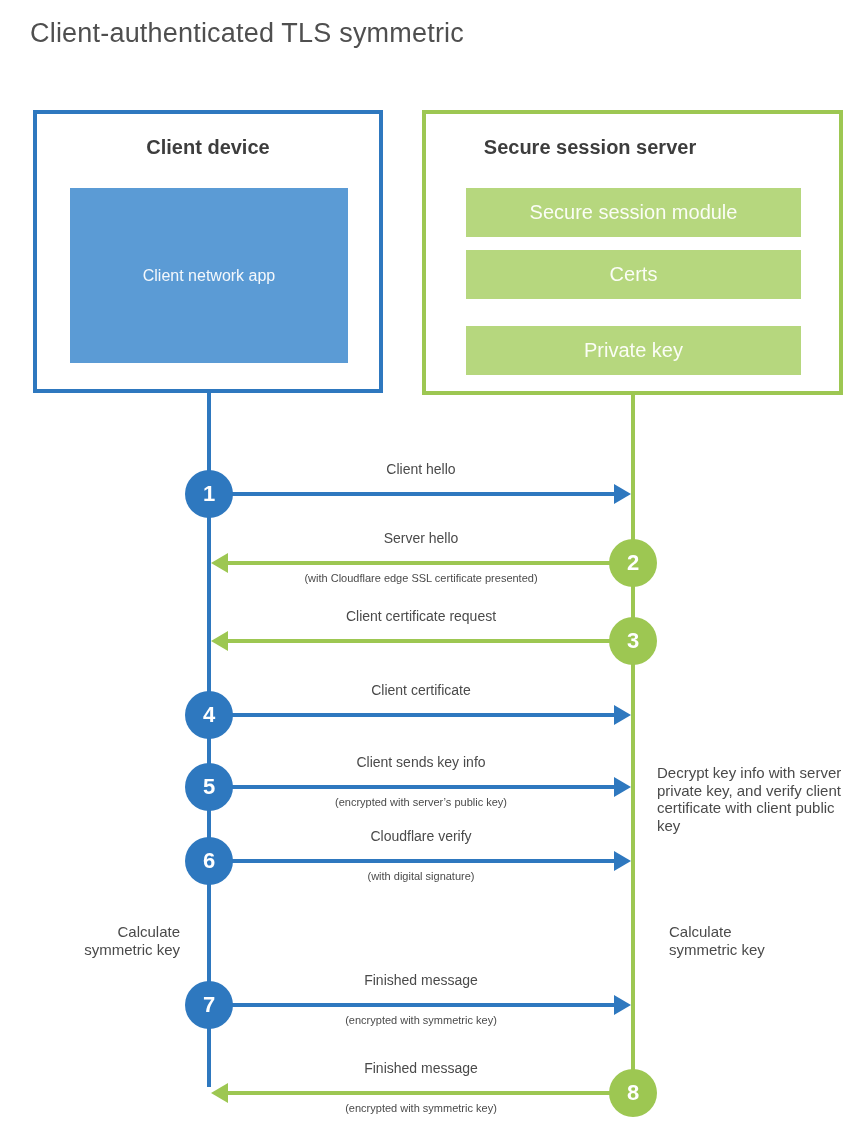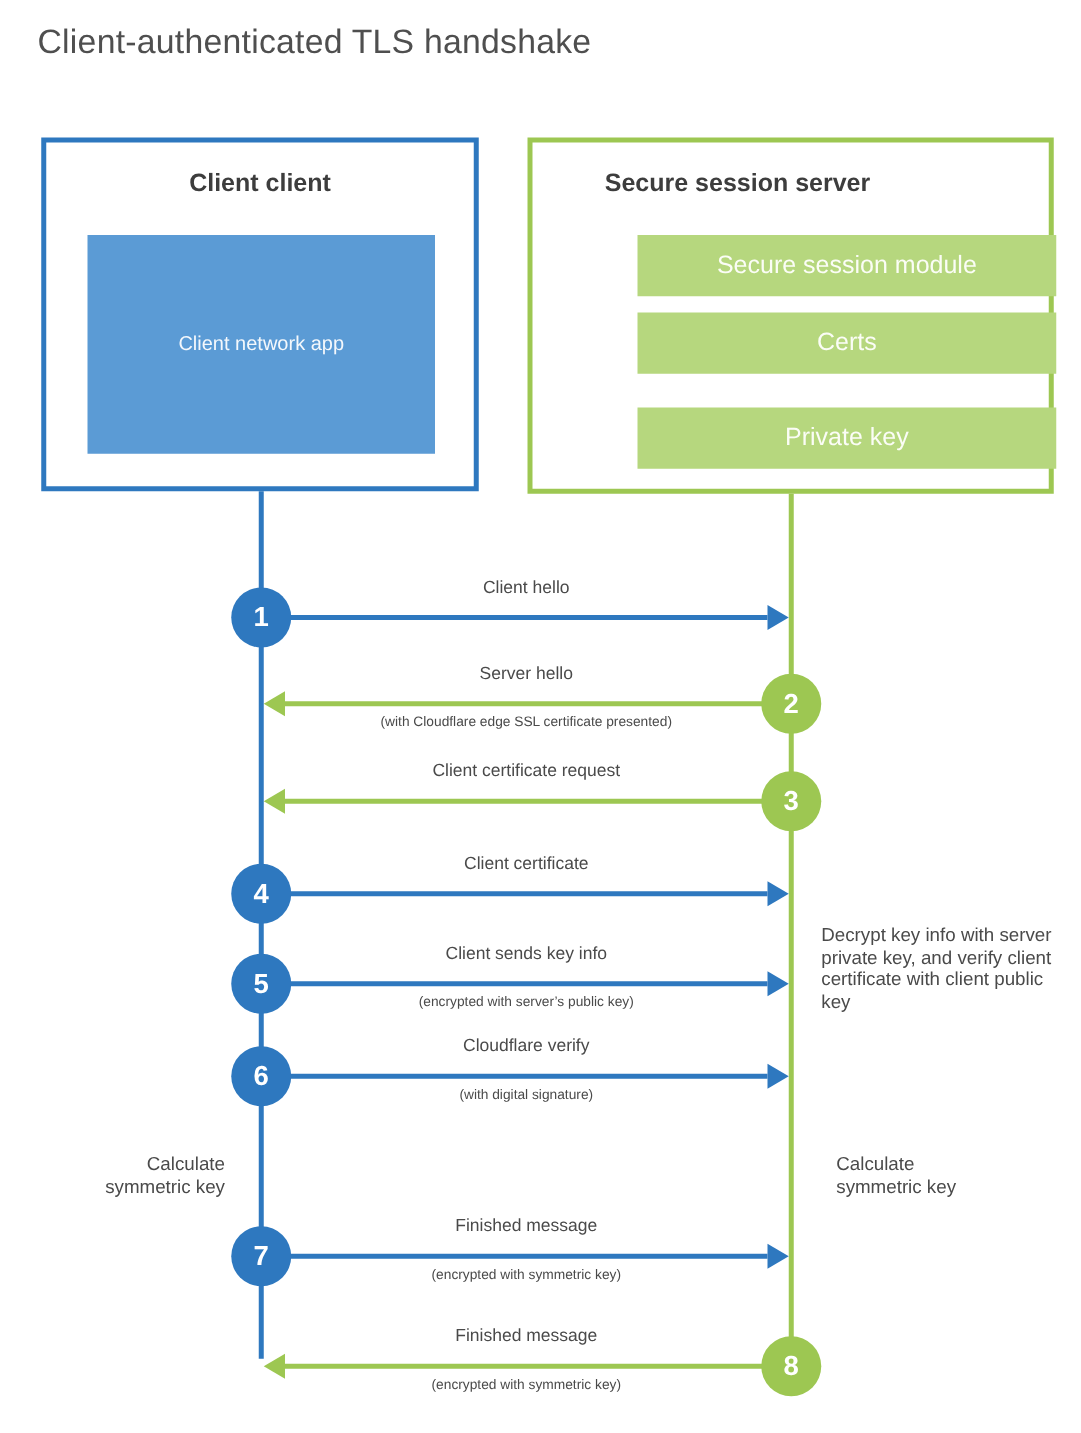--- a/index.html
+++ b/index.html
@@ -11,21 +11,21 @@
   
   .client-box{position:absolute;left:33px;top:110px;width:350px;height:283px;border:4px solid #2e78bf;box-sizing:border-box;background:#fff;}
   .server-box{position:absolute;left:422px;top:110px;width:421px;height:285px;border:4px solid #9dc752;box-sizing:border-box;background:#fff;}
   .box-title{position:absolute;top:136px;font-size:20px;font-weight:bold;color:#3d3d3d;text-align:center;}
   .client-title{left:33px;width:350px;}
   .server-title{left:422px;width:336px;}
 
   .app-box{position:absolute;left:70px;top:188px;width:278px;height:175px;background:#5b9bd5;display:flex;align-items:center;justify-content:center;text-align:center;color:#f4f8fc;font-size:16px;line-height:1.25;}
   .app-box span{display:inline-block;max-width:160px;}
 
-  .bar{position:absolute;left:466px;width:335px;height:49px;background:#b6d77e;color:#fbfdf6;font-size:20px;text-align:center;line-height:49px;margin-left:44px;}
+  .bar{position:absolute;left:466px;width:335px;height:49px;background:#b6d77e;color:#fbfdf6;font-size:20px;text-align:center;line-height:49px;}
   .bar1{top:188px;} .bar2{top:250px;text-align:center;} .bar3{top:326px;}
 
   
   .lifeline{position:absolute;width:4px;}
   .lifeline.blue{left:207px;top:393px;height:694px;background:#2e78bf;}
   .lifeline.green{left:631px;top:395px;height:698px;background:#9dc752;}
 
   
   .step{position:absolute;left:0;width:865px;height:0;}
   .s1{top:494px;} .s2{top:563px;} .s3{top:641px;} .s4{top:715px;}
@@ -45,31 +45,31 @@
   .step.right .arrow-head{left:614px;border-left:17px solid #2e78bf;}
   .step.left  .arrow-head{left:211px;border-right:17px solid #9dc752;}
 
   .arrow-label{position:absolute;left:209px;width:424px;top:-33px;text-align:center;font-size:14px;color:#4a4a4a;}
   .arrow-sublabel{position:absolute;left:209px;width:424px;top:9px;text-align:center;font-size:11px;color:#4a4a4a;}
 
   
   .note{position:absolute;font-size:15px;line-height:17.5px;color:#4a4a4a;}
   .calc-left{left:62px;top:923px;width:118px;text-align:right;}
   .calc-right{left:669px;top:923px;width:130px;text-align:left;}
-  .decrypt-note{left:657px;top:740px;width:186px;text-align:left;}
+  .decrypt-note{left:657px;top:764px;width:186px;text-align:left;}
 </style>
 </head>
 <body>
 
 <div class="canvas">
 
-  <div class="diagram-title">Client-authenticated TLS handshake</div>
+  <div class="diagram-title">Client-authenticated TLS symmetric</div>
 
   <div class="client-box"></div>
-  <div class="box-title client-title">Client client</div>
+  <div class="box-title client-title">Client device</div>
   <div class="app-box">
     <span>Client network app</span>
   </div>
 
   <div class="server-box"></div>
   <div class="box-title server-title">Secure session server</div>
   <div class="bar bar1">Secure session module</div>
   <div class="bar bar2">Certs</div>
   <div class="bar bar3">Private key</div>
 

